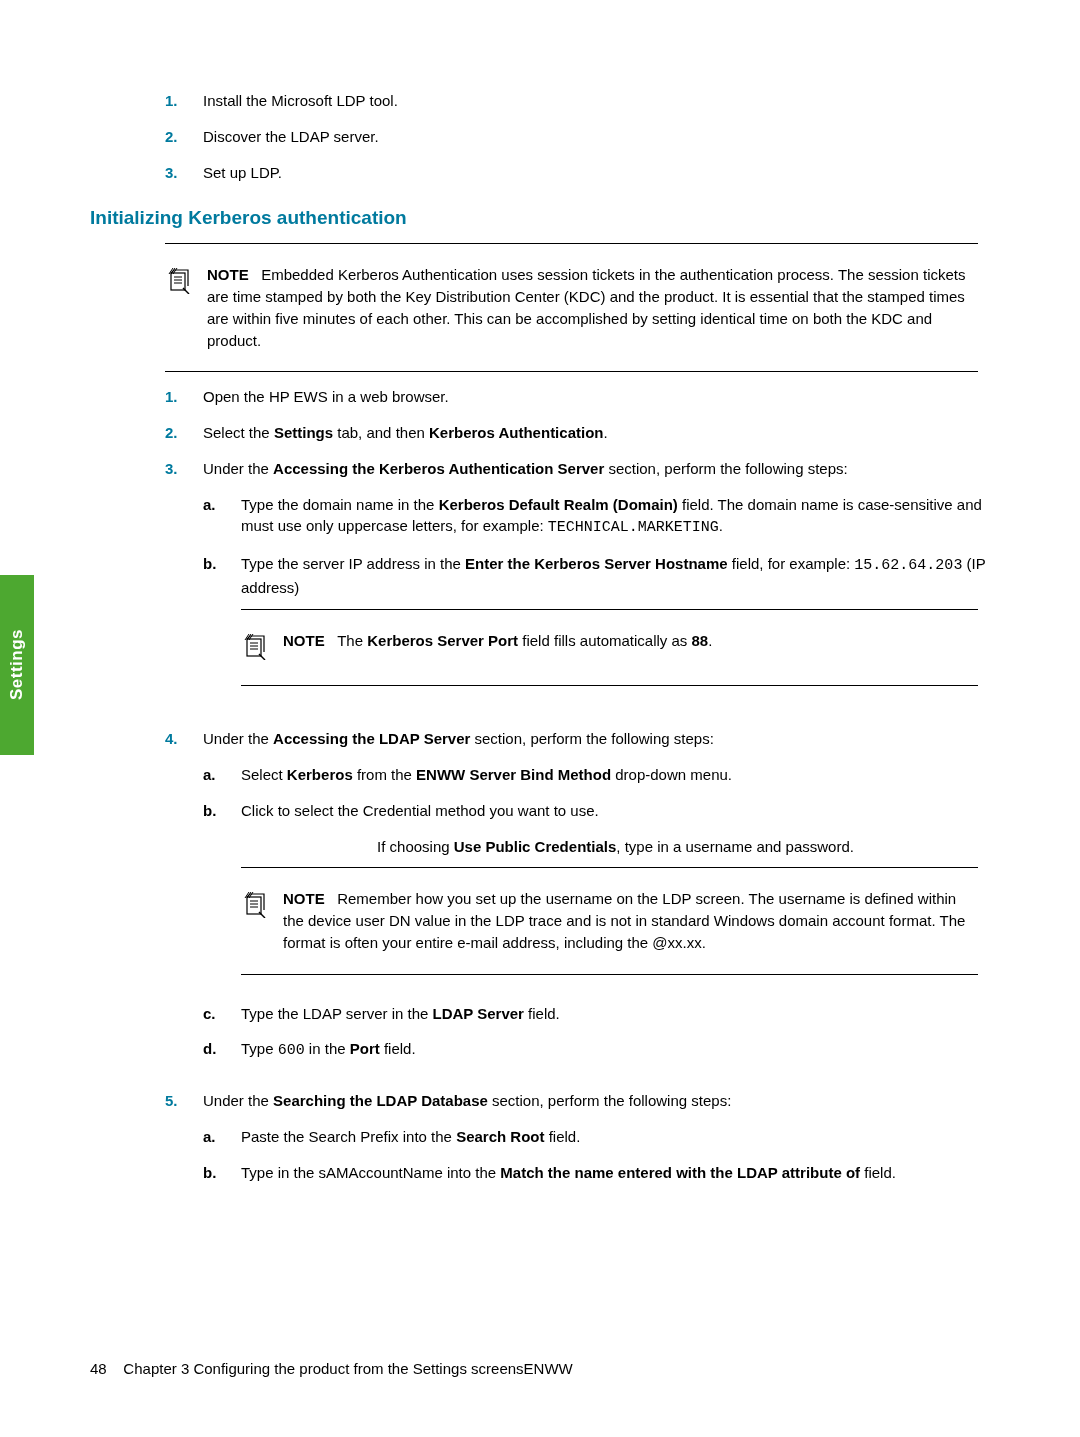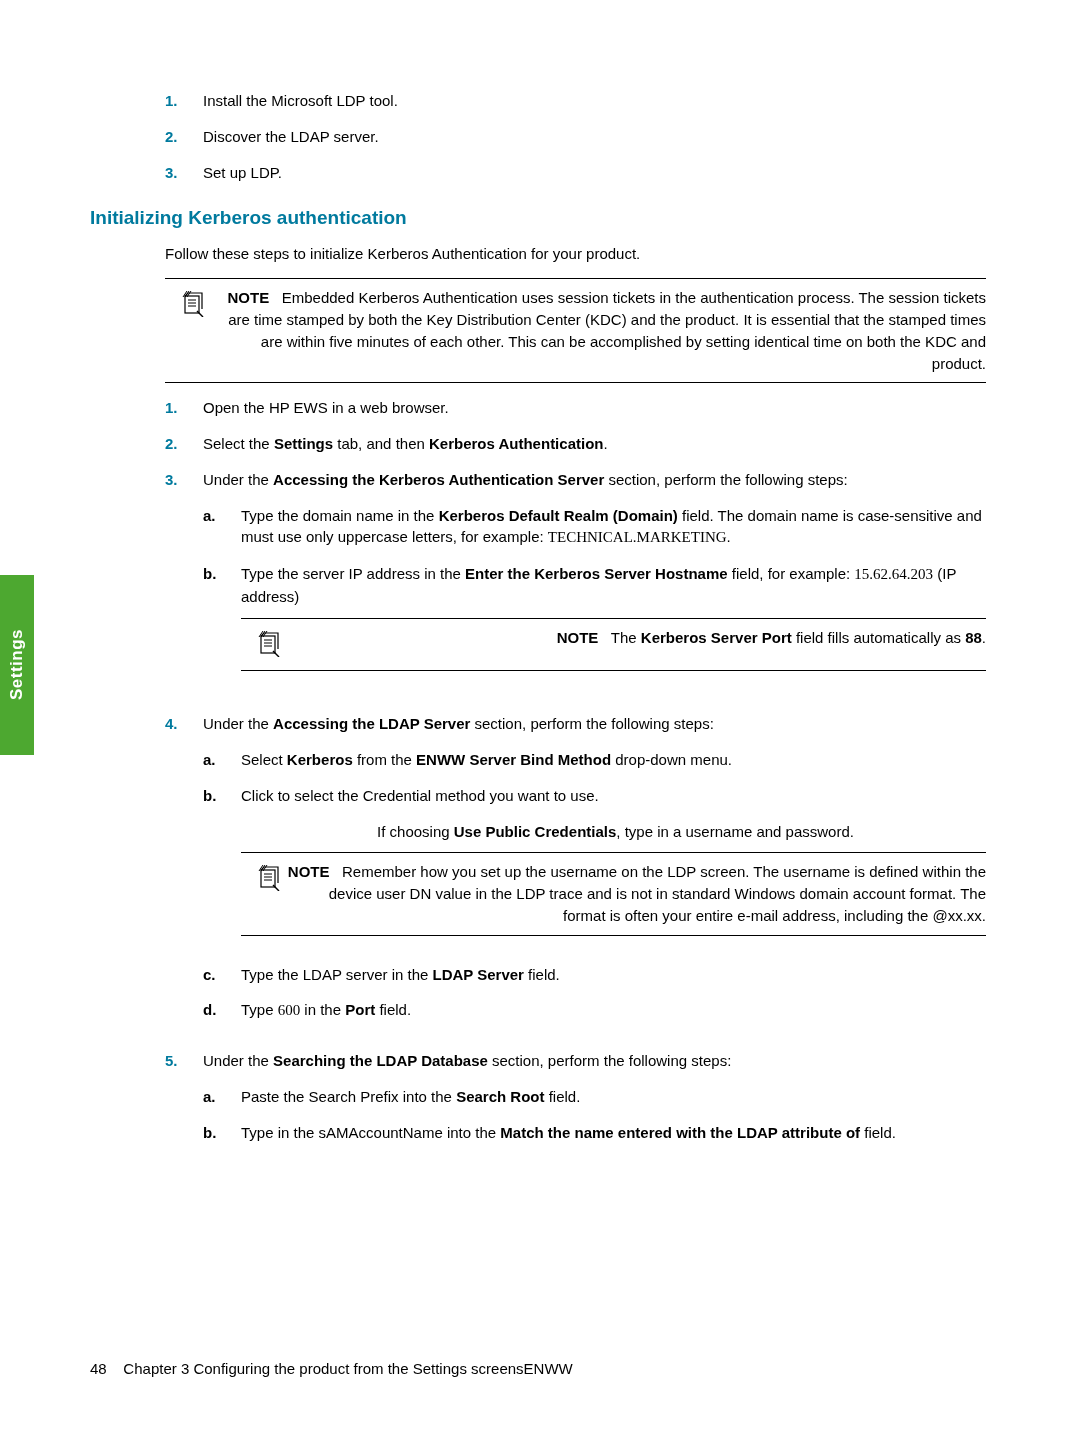--- a/index.html
+++ b/index.html
@@ -84,44 +84,43 @@
     color: #1565c0;
     text-decoration: underline;
   }
   h2.section-heading {
     color: #007a9e;
     font-weight: bold;
     font-size: 19px;
     margin: 24px 0 14px 0;
   }
   .note-block {
-    margin: 10px 4px 14px 75px;
+    margin: 10px 12px 14px 75px;
     border-top: 1px solid #000;
     border-bottom: 1px solid #000;
-    padding: 8px 0;
-    display: flex;
-    text-align: right;
+    padding: 20px 0;
+    display: flex;
   }
   .note-block.nested {
     margin-left: 0;
   }
   .note-icon {
     width: 42px;
     flex-shrink: 0;
     padding-top: 2px;
   }
   .note-text {
     flex: 1;
     line-height: 1.45;
   }
   .note-label {
     font-weight: bold;
   }
   .mono {
-    font-family: Liberation Serif, serif;
+    font-family: Liberation Mono, monospace;
   }
   .footer {
     position: absolute;
     bottom: 60px;
     left: 90px;
     right: 90px;
     display: flex;
     font-size: 15px;
   }
   b { font-weight: bold; }
@@ -147,21 +146,20 @@
     </li>
     <li>
       <span class="num">3.</span>
       <span class="content">Set up LDP.</span>
     </li>
   </ol>
 
 
   <h2 class="section-heading">Initializing Kerberos authentication</h2>
 
-  <p class="body-text">Follow these steps to initialize Kerberos Authentication for your product.</p>
 
   <div class="note-block">
     <div class="note-icon">
       <svg width="28" height="28" viewBox="0 0 28 28">
         <rect x="6" y="7" width="14" height="17" fill="none" stroke="#000" stroke-width="1.2"></rect>
         <path d="M6 7 L9 4 L23 4 L23 20" fill="none" stroke="#000" stroke-width="1.2"></path>
         <line x1="9" y1="11" x2="17" y2="11" stroke="#000" stroke-width="1"></line>
         <line x1="9" y1="14" x2="17" y2="14" stroke="#000" stroke-width="1"></line>
         <line x1="9" y1="17" x2="17" y2="17" stroke="#000" stroke-width="1"></line>
         <path d="M4 8 L8 2 M6 8 L10 2 M8 8 L12 2" stroke="#000" stroke-width="1" fill="none"></path>

